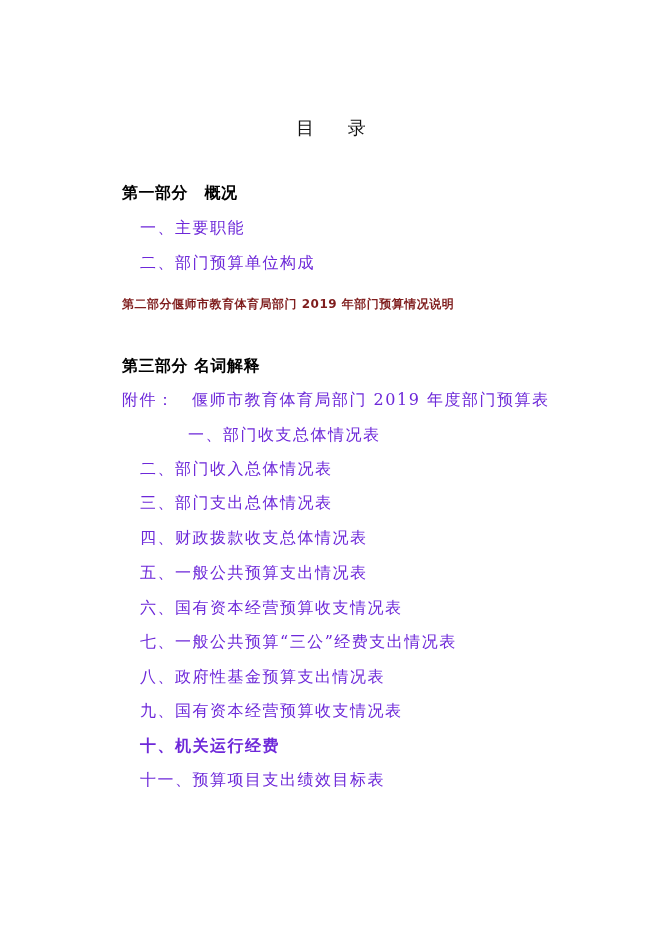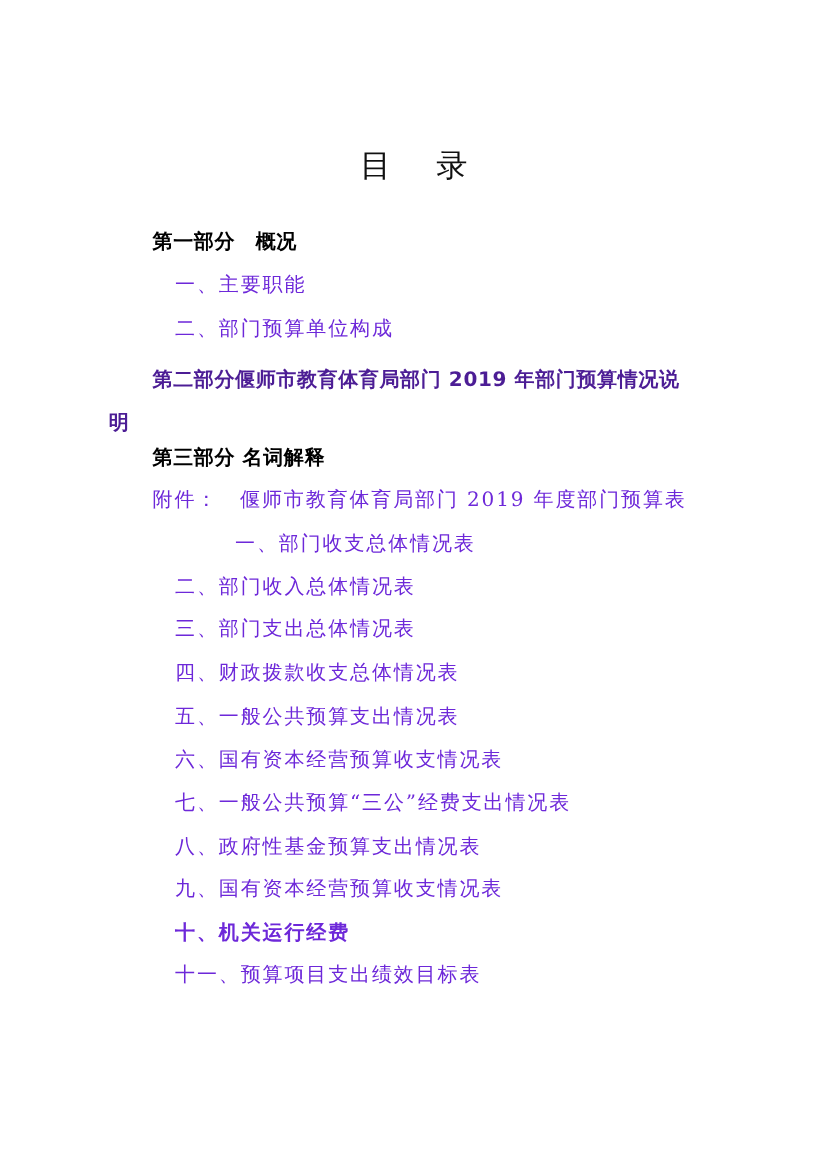--- a/index.html
+++ b/index.html
@@ -1,43 +1,43 @@
 <!DOCTYPE html>
 <html><head>
 <meta charset="utf-8">
 <style>
   html, body { margin: 0; padding: 0; background: #ffffff; }
   body { width: 662px; height: 936px; position: relative; overflow: hidden;
          font-family: "DejaVu Serif", "Liberation Serif", serif; color: #1a1a1a; }
   .title { position: absolute; left: 0; width: 662px; top: 116px; text-align: center;
-           font-family: "DejaVu Sans", "Liberation Sans", sans-serif; font-size: 25px;
+           font-family: "DejaVu Sans", "Liberation Sans", sans-serif; font-size: 18px;
            letter-spacing: 14px; text-indent: 14px; color: #111; }
   .line { position: absolute; font-size: 16px; line-height: 20px; white-space: nowrap; color: #6d28d9; letter-spacing: 1.5px; }
   .bold { font-family: "DejaVu Sans", "Liberation Sans", sans-serif; font-weight: bold; color: #000; letter-spacing: 0.5px; }
-  .part2 { position: absolute; left: 87px; top: 287px; width: 470px; font-size: 16px;
+  .part2 { position: absolute; left: 87px; top: 287px; width: 470px; font-size: 12px;
            line-height: 34px; text-indent: 35px; white-space: normal;
-           font-family: "DejaVu Sans", "Liberation Sans", sans-serif; font-weight: bold; color: #4c1d95; letter-spacing: 0.5px; }
+           font-family: "DejaVu Sans", "Liberation Sans", sans-serif; font-weight: bold; color: #7f1d1d; letter-spacing: 0.5px; }
 </style>
 </head>
 <body>
 
 <div class="title">目 录</div>
 
 <div class="line bold" style="left:122px; top:183px;text-align:center;">第一部分　概况</div>
 <div class="line" style="left:140px; top:218px;">一、主要职能</div>
 <div class="line" style="left:140px; top:253px;">二、部门预算单位构成</div>
 
 <div class="part2">第二部分偃师市教育体育局部门 2019 年部门预算情况说明</div>
 
 <div class="line bold" style="left:122px; top:356px;">第三部分 名词解释</div>
 <div class="line" style="left:122px; top:390px;">附件：　偃师市教育体育局部门 2019 年度部门预算表</div>
 
 <div class="line" style="left:140px; top:425px;margin-left:48px;">一、部门收支总体情况表</div>
 <div class="line" style="left:140px; top:459px;">二、部门收入总体情况表</div>
 <div class="line" style="left:140px; top:494px;font-family:Liberation Mono, monospace;">三、部门支出总体情况表</div>
-<div class="line" style="left:140px; top:528px;">四、财政拨款收支总体情况表</div>
+<div class="line" style="left:140px; top:528px;font-family:Liberation Serif, serif;">四、财政拨款收支总体情况表</div>
 <div class="line" style="left:140px; top:563px;">五、一般公共预算支出情况表</div>
 <div class="line" style="left:140px; top:598px;">六、国有资本经营预算收支情况表</div>
 <div class="line" style="left:140px; top:632px;">七、一般公共预算“三公”经费支出情况表</div>
 <div class="line" style="left:140px; top:667px;">八、政府性基金预算支出情况表</div>
 <div class="line" style="left:140px; top:701px;">九、国有资本经营预算收支情况表</div>
 <div class="line" style="left:140px; top:736px;font-weight:bold;">十、机关运行经费</div>
 <div class="line" style="left:140px; top:770px;">十一、预算项目支出绩效目标表</div>
 
 </body></html>

